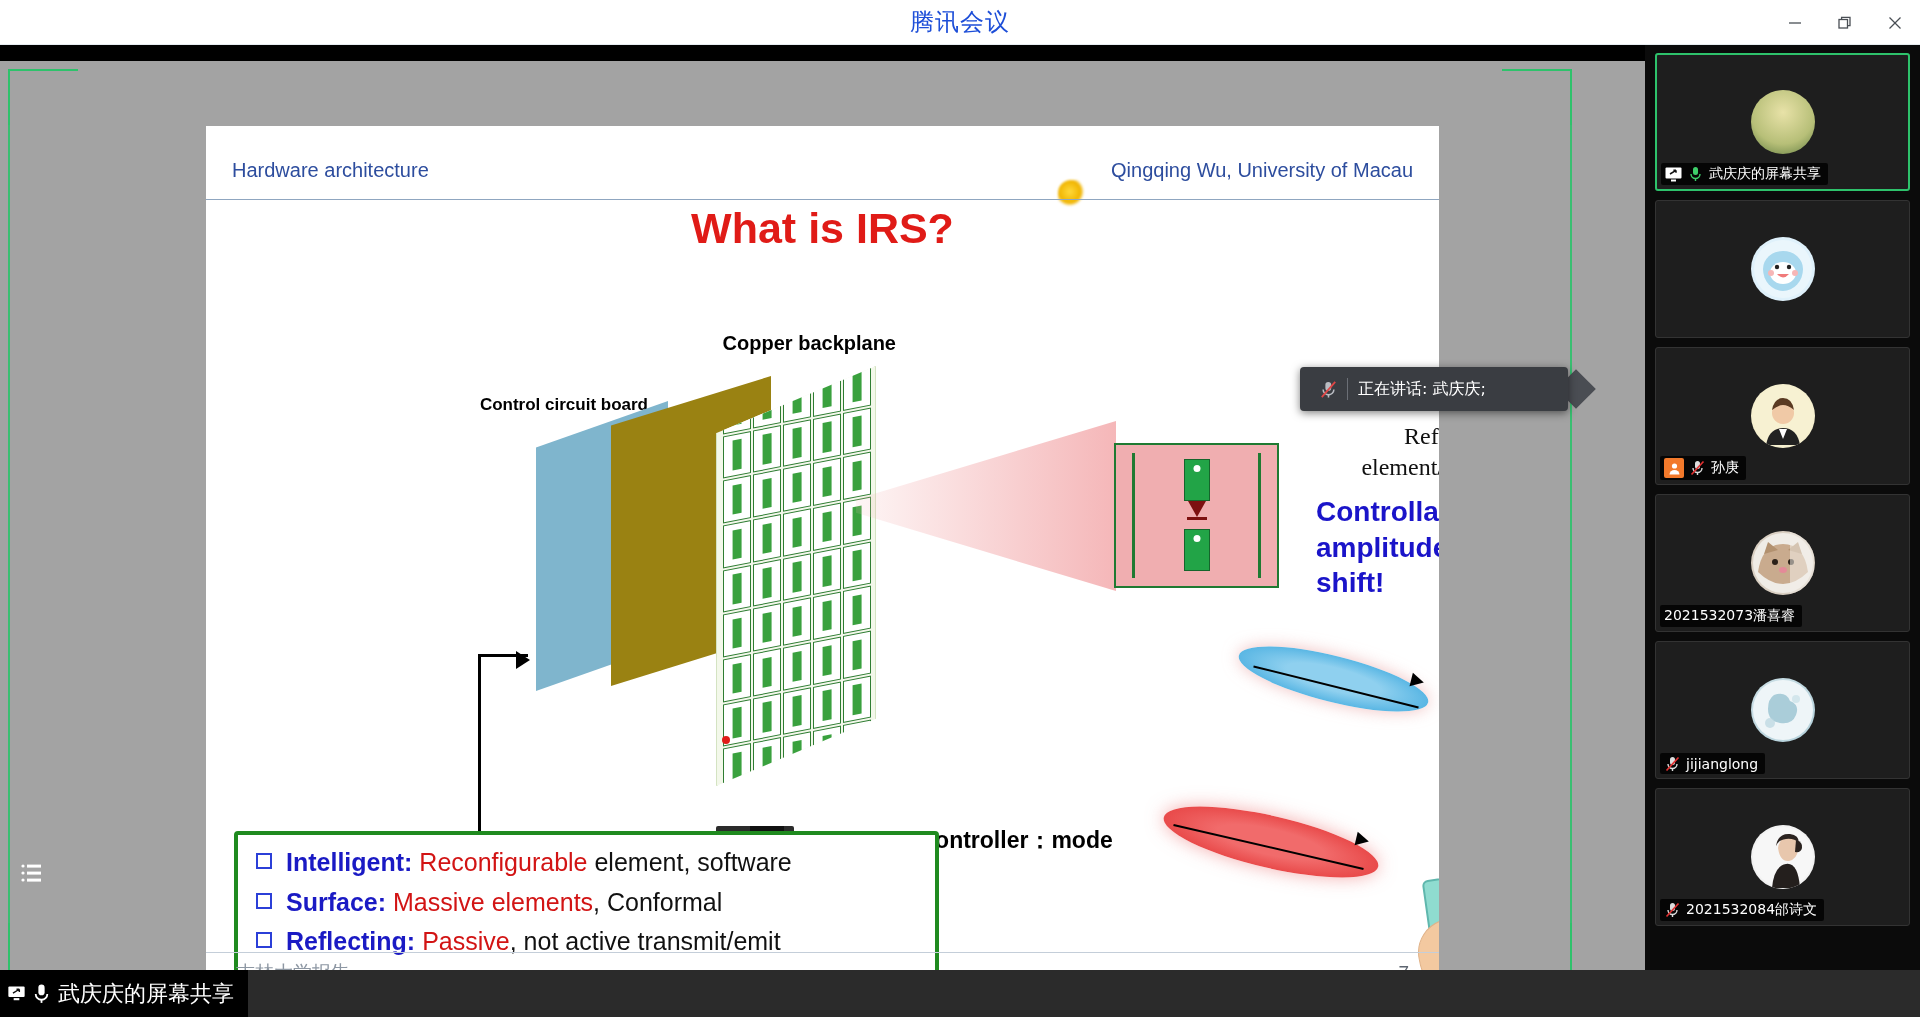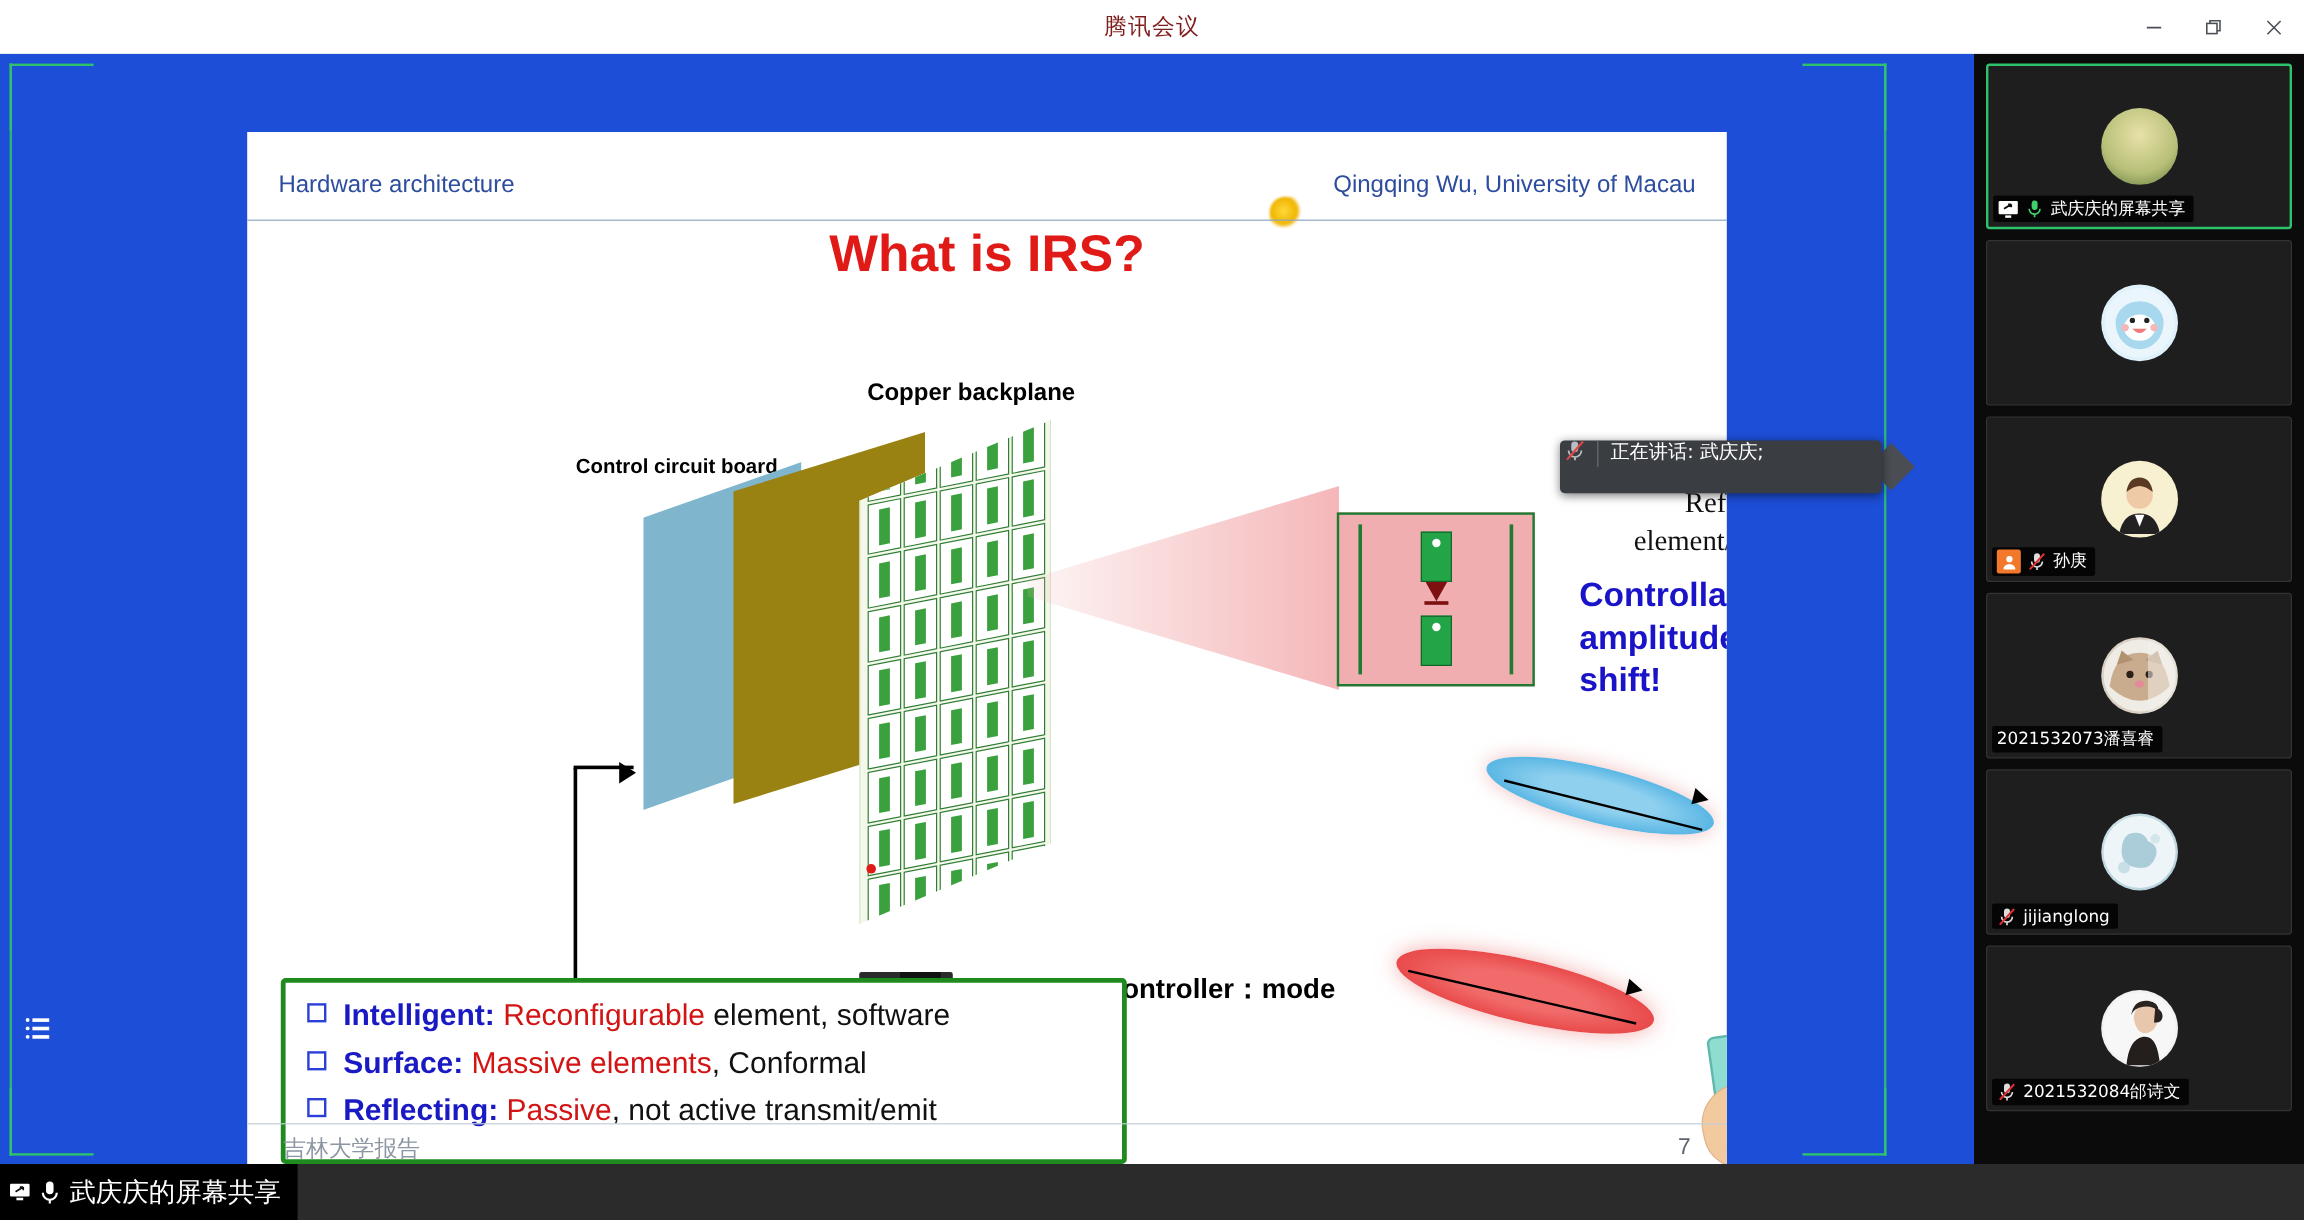--- a/index.html
+++ b/index.html
@@ -12,41 +12,41 @@
   #app { position: relative; width: 1920px; height: 1017px; background: #000; }
 
   
   .titlebar {
     position: absolute; left: 0; top: 0; width: 1920px; height: 45px;
     background: #ffffff;
     border-bottom: 1px solid #e6ecf0;
     display: flex; align-items: center; justify-content: center;
   }
   .titlebar-title {
-    font-size: 19px; color: #7f1d1d; letter-spacing: 1px;
+    font-size: 24px; color: #1d4ed8; letter-spacing: 1px;
     font-family: Liberation Serif, serif;
   }
   .win-buttons {
     position: absolute; right: 0; top: 0; height: 45px;
     display: flex; align-items: center;
   }
   .win-btn {
     width: 50px; height: 45px; display: flex; align-items: center; justify-content: center;
     color: #4a4f55;
   }
 
   
   .meeting-body {
     position: absolute; left: 0; top: 45px; width: 1920px; height: 925px;
     background: #000;
   }
   
   .stage {
-    position: absolute; left: 0; top: 0; width: 1645px; height: 925px;
-    background: #1d4ed8;
+    position: absolute; left: 0; top: 16px; width: 1645px; height: 925px;
+    background: #a3a3a3;
     overflow: hidden;
   }
   
   .share-frame {
     position: absolute; left: 8px; top: 8px; width: 1630px; height: 910px;
     pointer-events: none;
   }
   .corner { position: absolute; width: 70px; height: 56px; border: 2px solid #2ec26b; }
   .corner.tl { left: 0; top: 0; border-right: none; border-bottom: none; }
   .corner.tr { right: 66px; top: 0; border-left: none; border-bottom: none; }
@@ -293,21 +293,21 @@
     color: #fff; font-size: 14px; white-space: nowrap;
     font-family: "DejaVu Sans", "Liberation Sans", sans-serif;
   }
   .host-badge { background: #f2792b; width: 20px; height: 20px; border-radius: 2px; display:flex; align-items:center; justify-content:center; }
   .ico { width: 17px; height: 17px; display: inline-flex; align-items: center; justify-content: center; }
 
   
   .tooltip {
     position: absolute; left: 1300px; top: 322px; width: 268px; height: 44px;
     background: #3a3d42; border-radius: 4px;
-    display: flex; align-items: flex-start; gap: 10px; padding: 0 4px;
+    display: flex; align-items: center; gap: 10px; padding: 0 20px;
     box-shadow: 0 2px 8px rgba(0,0,0,.5);
     z-index: 40;
   }
   .tooltip .tt-text { color: #fff; font-size: 16px; font-family: "DejaVu Sans", "Liberation Sans", sans-serif;}
   .tooltip .tt-div { width: 1px; height: 22px; background: #6b6f76; }
   .tt-tail {
     position: absolute; left: 1562px; top: 330px; width: 28px; height: 28px;
     background: #4a4d53; transform: rotate(45deg); z-index: 39;
   }
 

